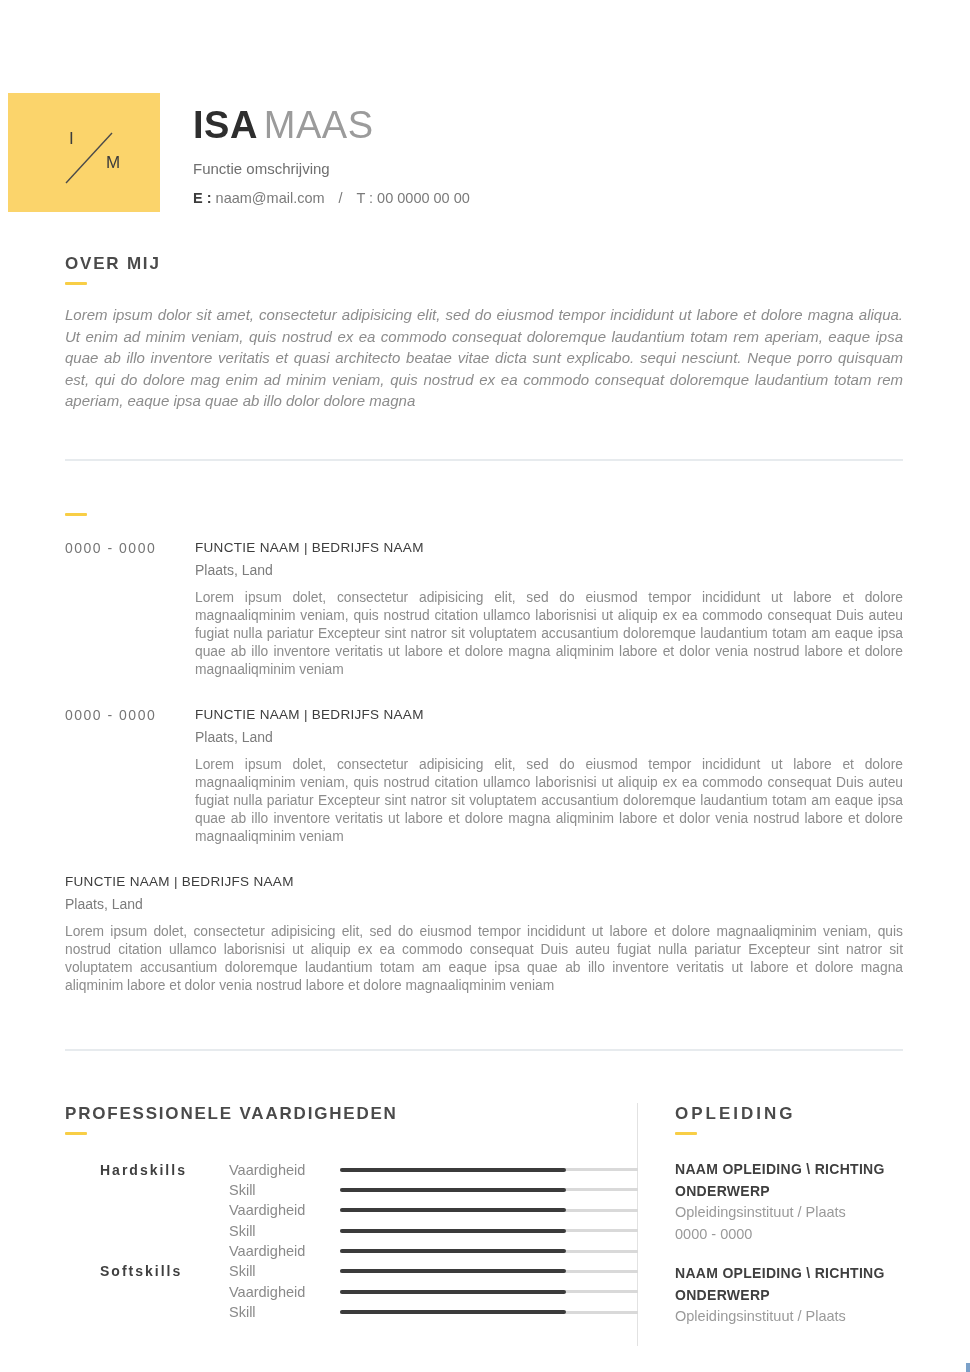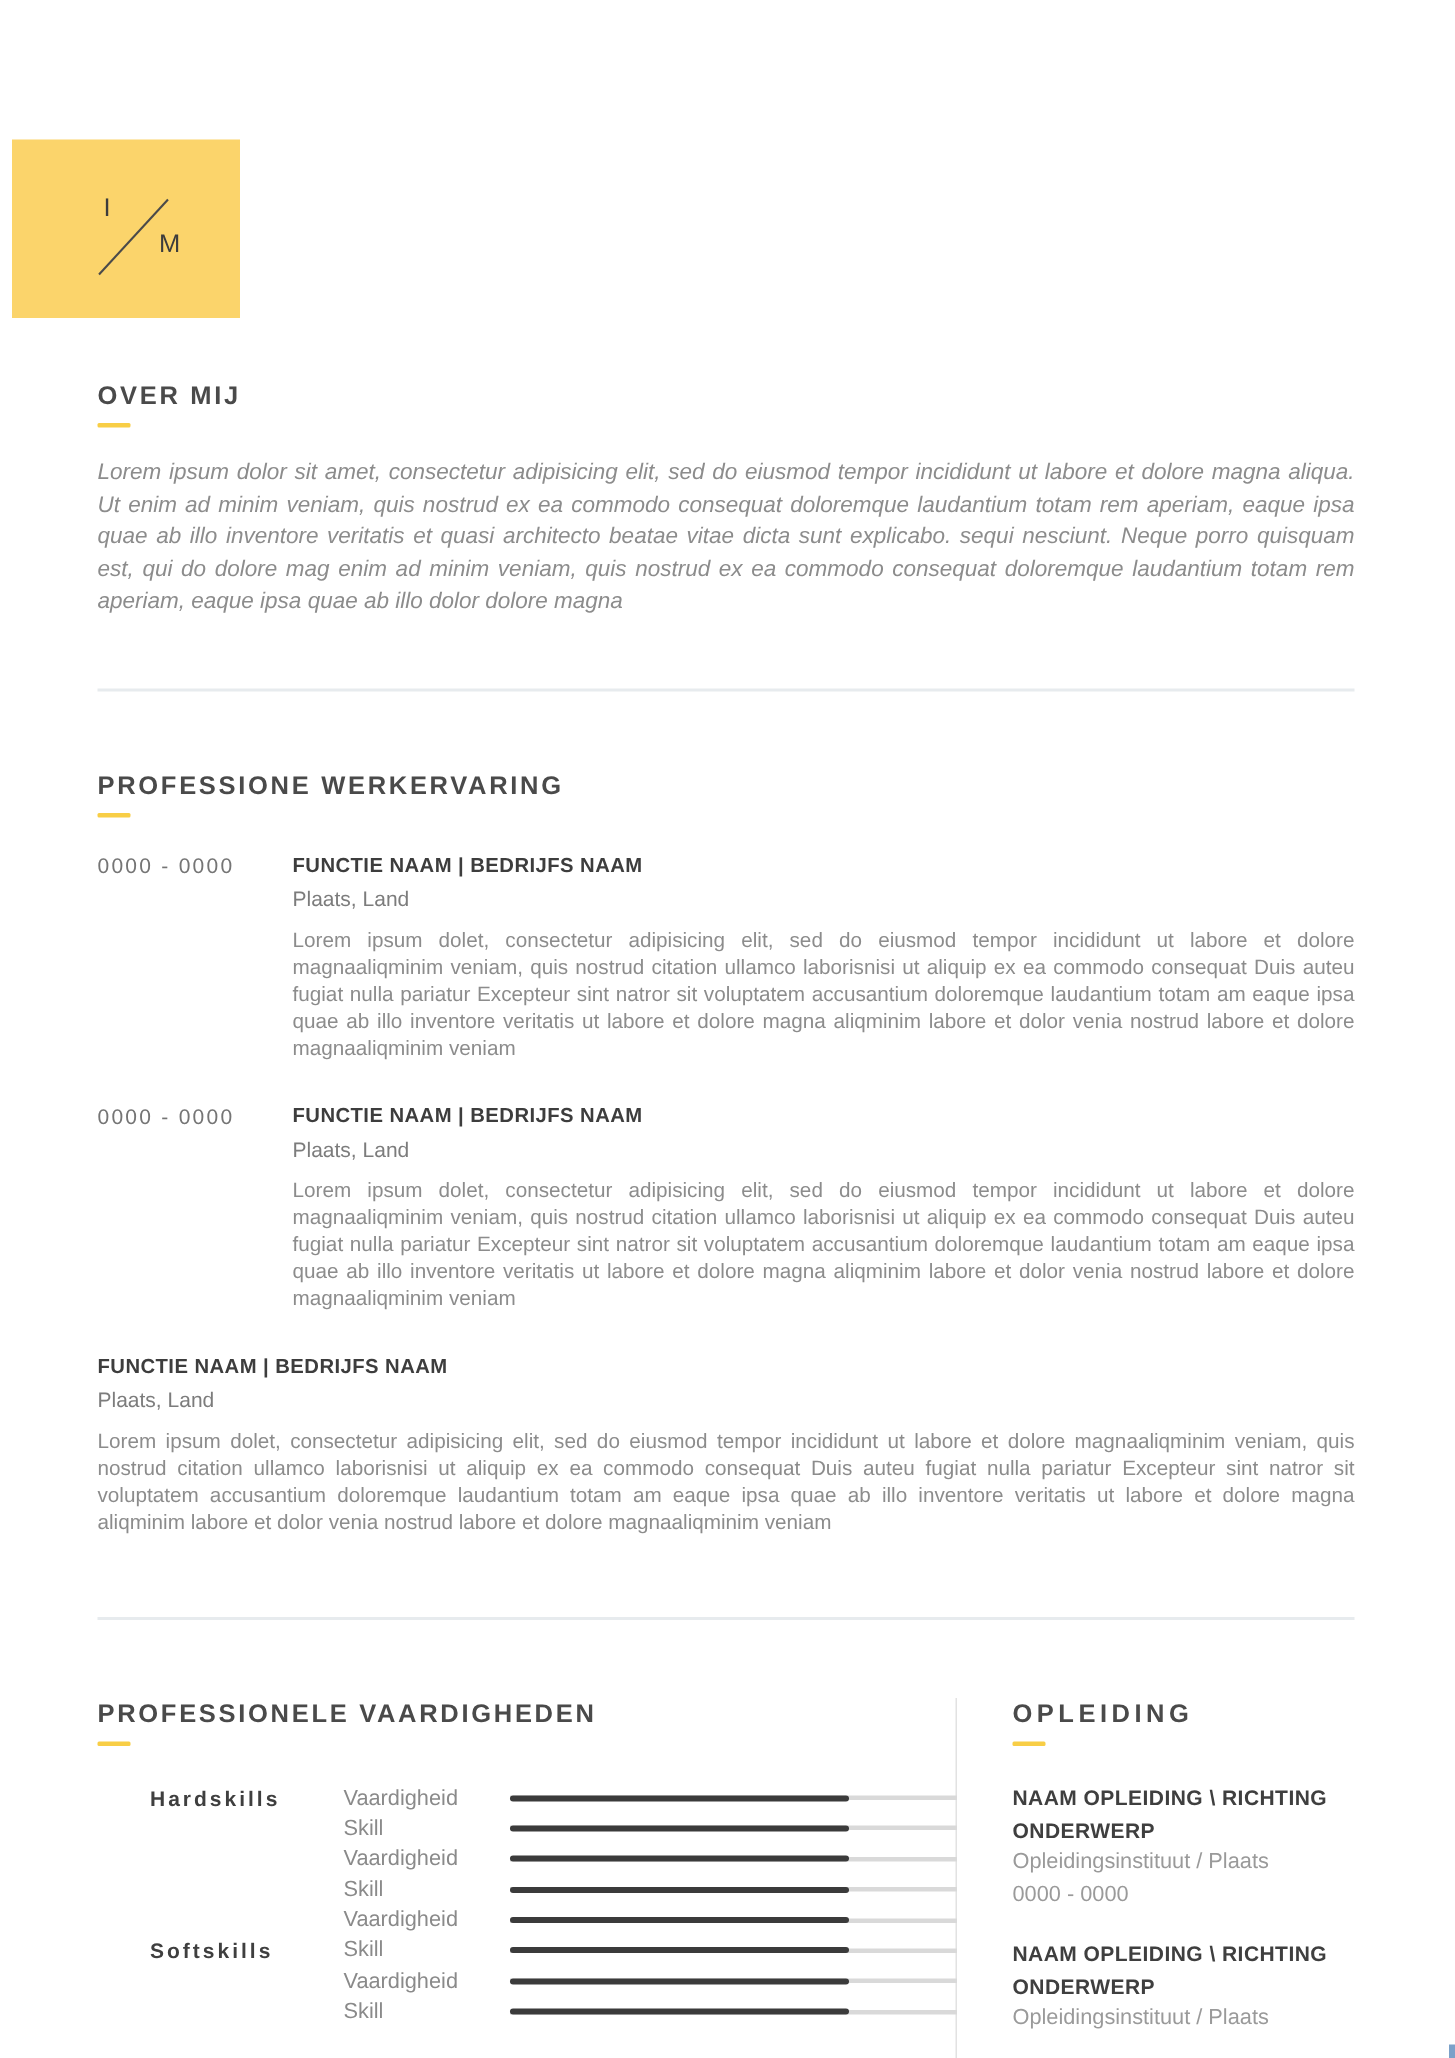--- a/index.html
+++ b/index.html
@@ -76,21 +76,21 @@
     width: 130px;
     flex: 0 0 130px;
     font-size: 14px;
     color: #757575;
     letter-spacing: 1.5px;
     line-height: 17px;
   }
   .job-main { flex: 1; }
   .job-title {
     font-size: 13.5px;
-    font-weight: 700;
+    font-weight: 400;
     color: #3d3d3d;
     letter-spacing: .3px;
     line-height: 16px;
   }
   .job-location { margin-top: 6px; font-size: 14px; color: #7c7c7c; line-height: 17px; }
   .job-desc {
     margin-top: 10px;
     font-size: 13.8px;
     line-height: 18.2px;
     color: #8c8c8c;
@@ -164,33 +164,45 @@
 <div class="page">
 
   <div class="logo-box">
     <svg width="152" height="119" viewBox="0 0 152 119">
       <line x1="58" y1="90" x2="104" y2="40" stroke="#4a4a4a" stroke-width="1.4"></line>
     </svg>
     <span class="logo-initial first">I</span>
     <span class="logo-initial second">M</span>
   </div>
 
+  <div class="header-text">
+    <div class="name">
+      <span class="first-name">ISA</span><span class="last-name">MAAS</span>
+    </div>
+    <div class="subtitle">Functie omschrijving</div>
+    <div class="contact">
+      <span class="lbl">E :</span>
+      <span>naam@mail.com</span>
+      <span class="sep">/</span>
+      <span>T :</span>
+      <span>00 0000 00 00</span>
+    </div>
+  </div>
 
   <div class="content">
 
     <section class="about">
       <h2 class="sec-heading">OVER MIJ</h2>
       <div class="sec-underline"></div>
       <p class="about-body">Lorem ipsum dolor sit amet, consectetur adipisicing elit, sed do eiusmod tempor incididunt ut labore et dolore magna aliqua. Ut enim ad minim veniam, quis nostrud ex ea commodo consequat doloremque laudantium totam rem aperiam, eaque ipsa quae ab illo inventore veritatis et quasi architecto beatae vitae dicta sunt explicabo. sequi nesciunt. Neque porro quisquam est, qui do dolore mag enim ad minim veniam, quis nostrud ex ea commodo consequat doloremque laudantium totam rem aperiam, eaque ipsa quae ab illo dolor dolore magna</p>
     </section>
 
     <hr class="hdivider divider-1">
 
     <section class="experience">
-      <h2 class="sec-heading">PROFESSIONE WERKERVARING</h2>
       <div class="sec-underline"></div>
 
       <div class="jobs">
         <div class="job">
           <div class="job-dates">0000 - 0000</div>
           <div class="job-main">
             <div class="job-title">FUNCTIE NAAM | BEDRIJFS NAAM</div>
             <div class="job-location">Plaats, Land</div>
             <div class="job-desc">Lorem ipsum dolet, consectetur adipisicing elit, sed do eiusmod tempor incididunt ut labore et dolore magnaaliqminim veniam, quis nostrud citation ullamco laborisnisi ut aliquip ex ea commodo consequat Duis auteu fugiat nulla pariatur Excepteur sint natror sit voluptatem accusantium doloremque laudantium totam am eaque ipsa quae ab illo inventore veritatis ut labore et dolore magna aliqminim labore et dolor venia  nostrud labore et dolore magnaaliqminim veniam</div>
           </div>

